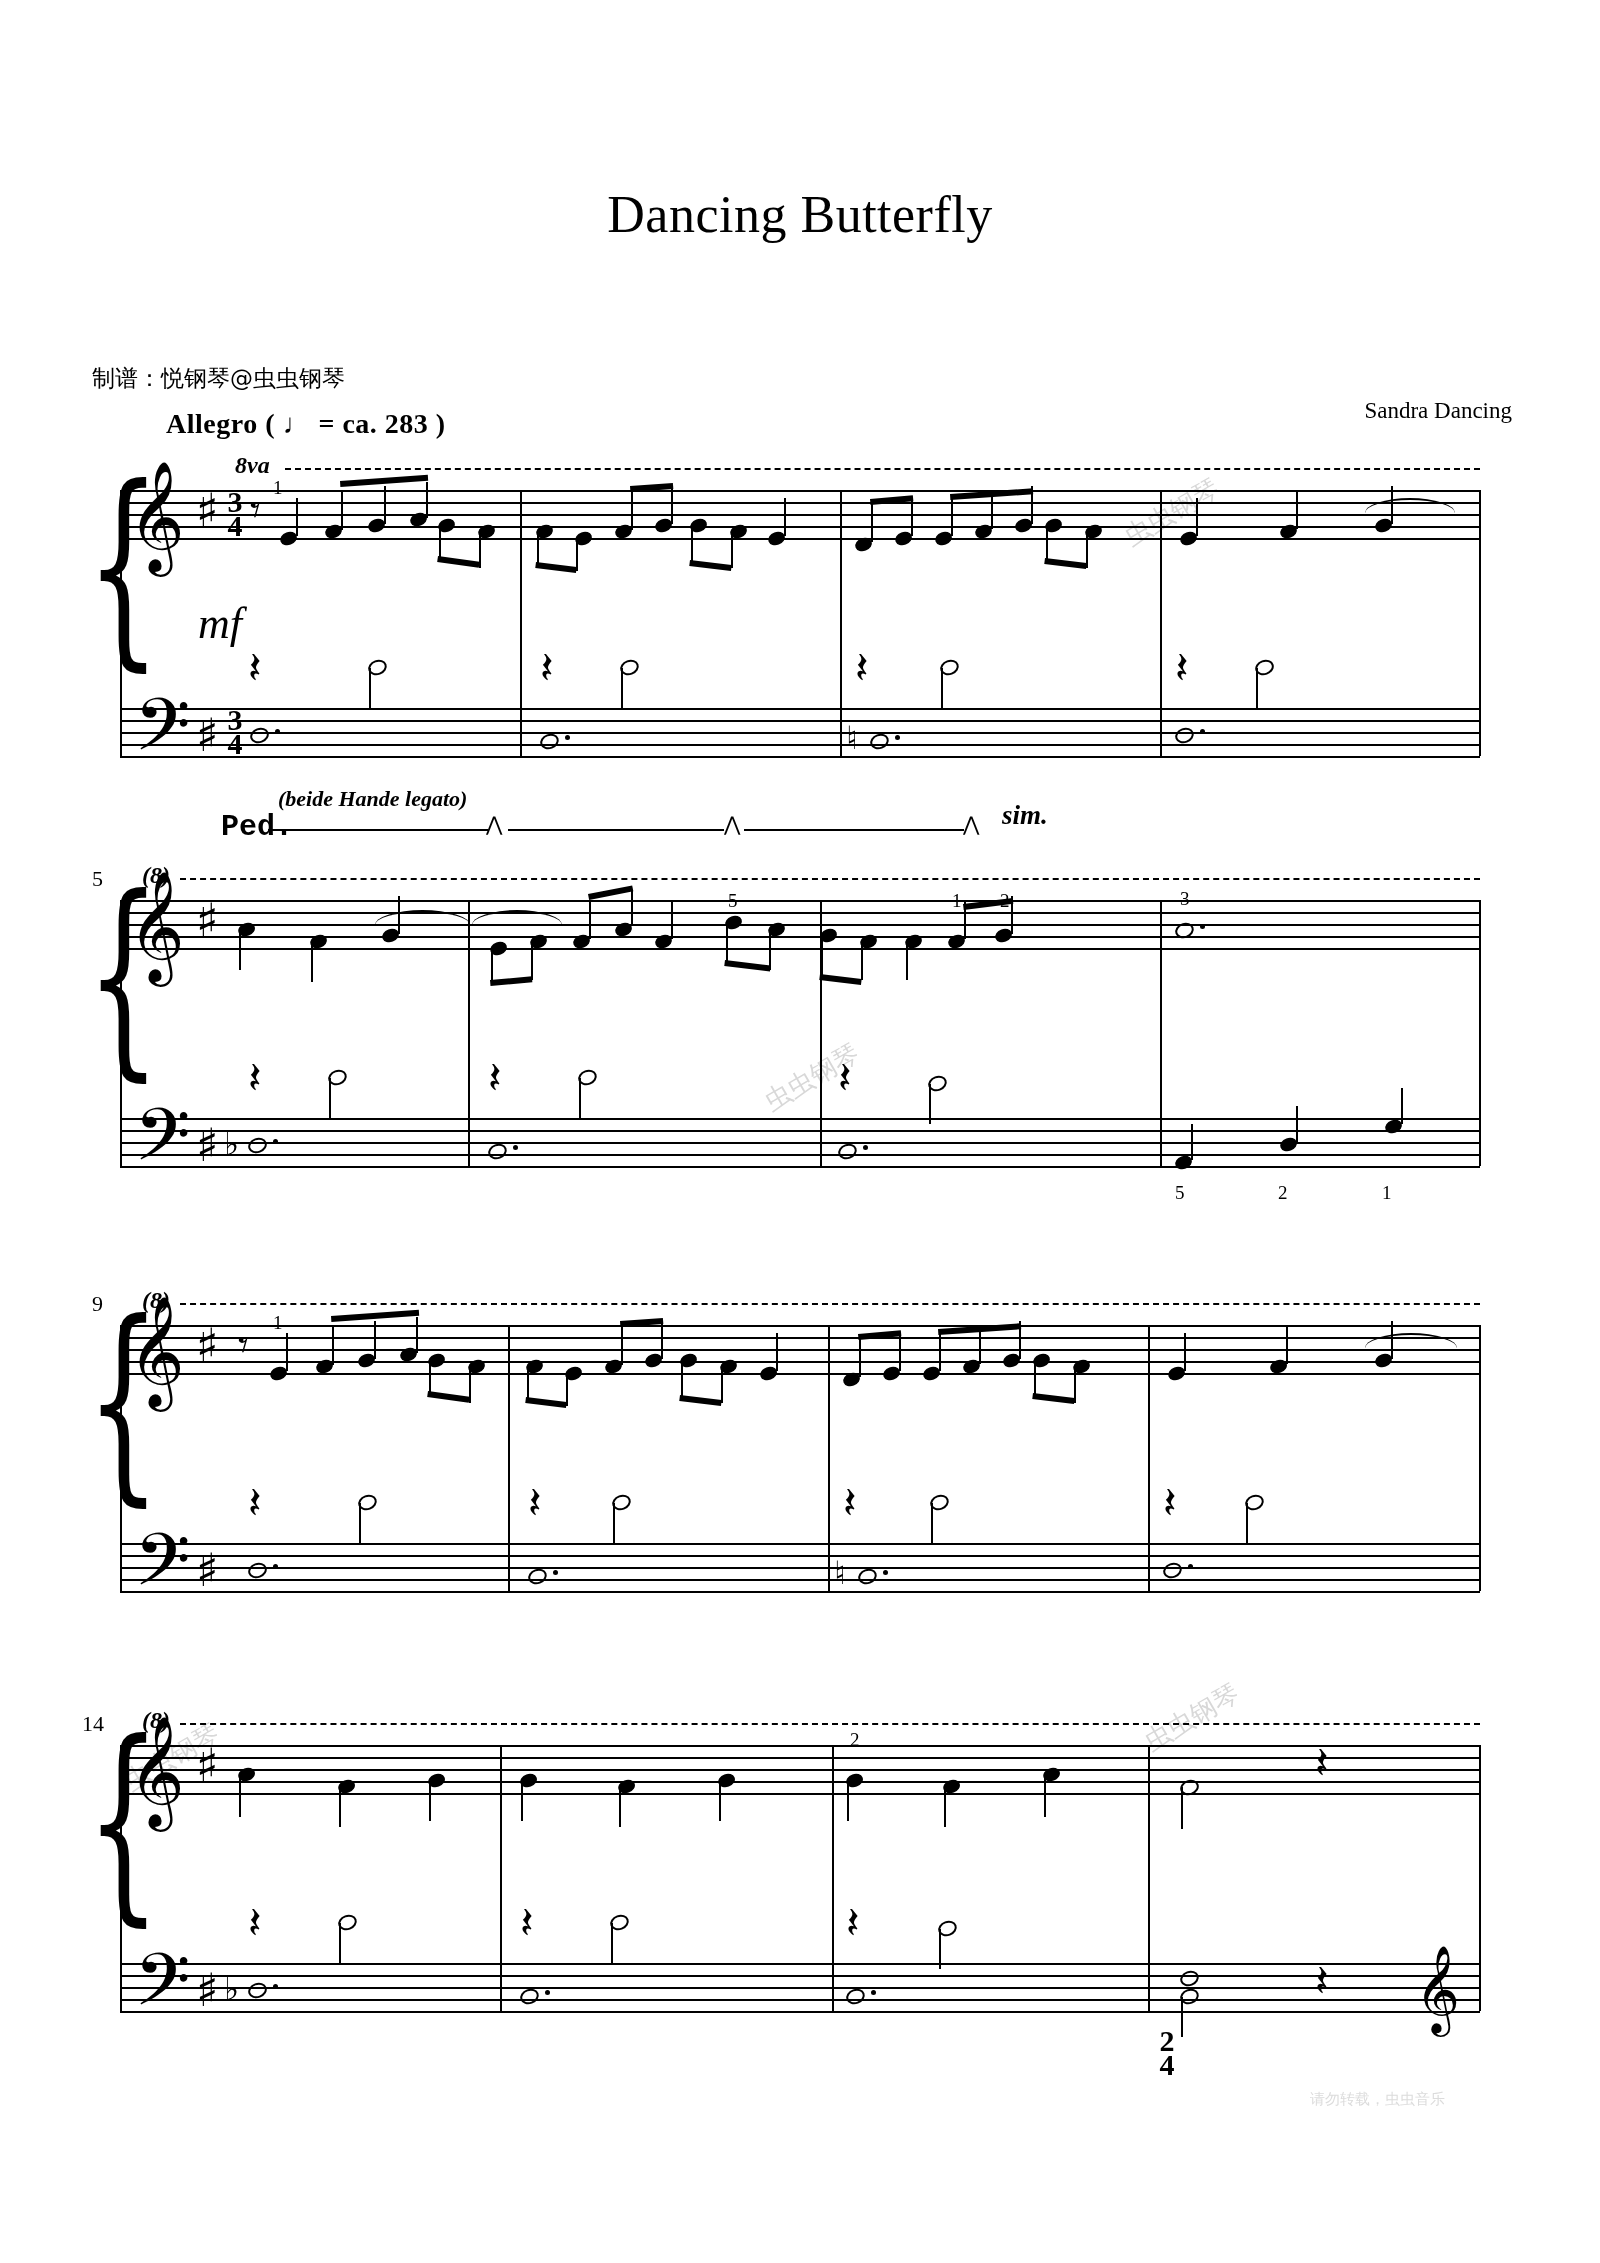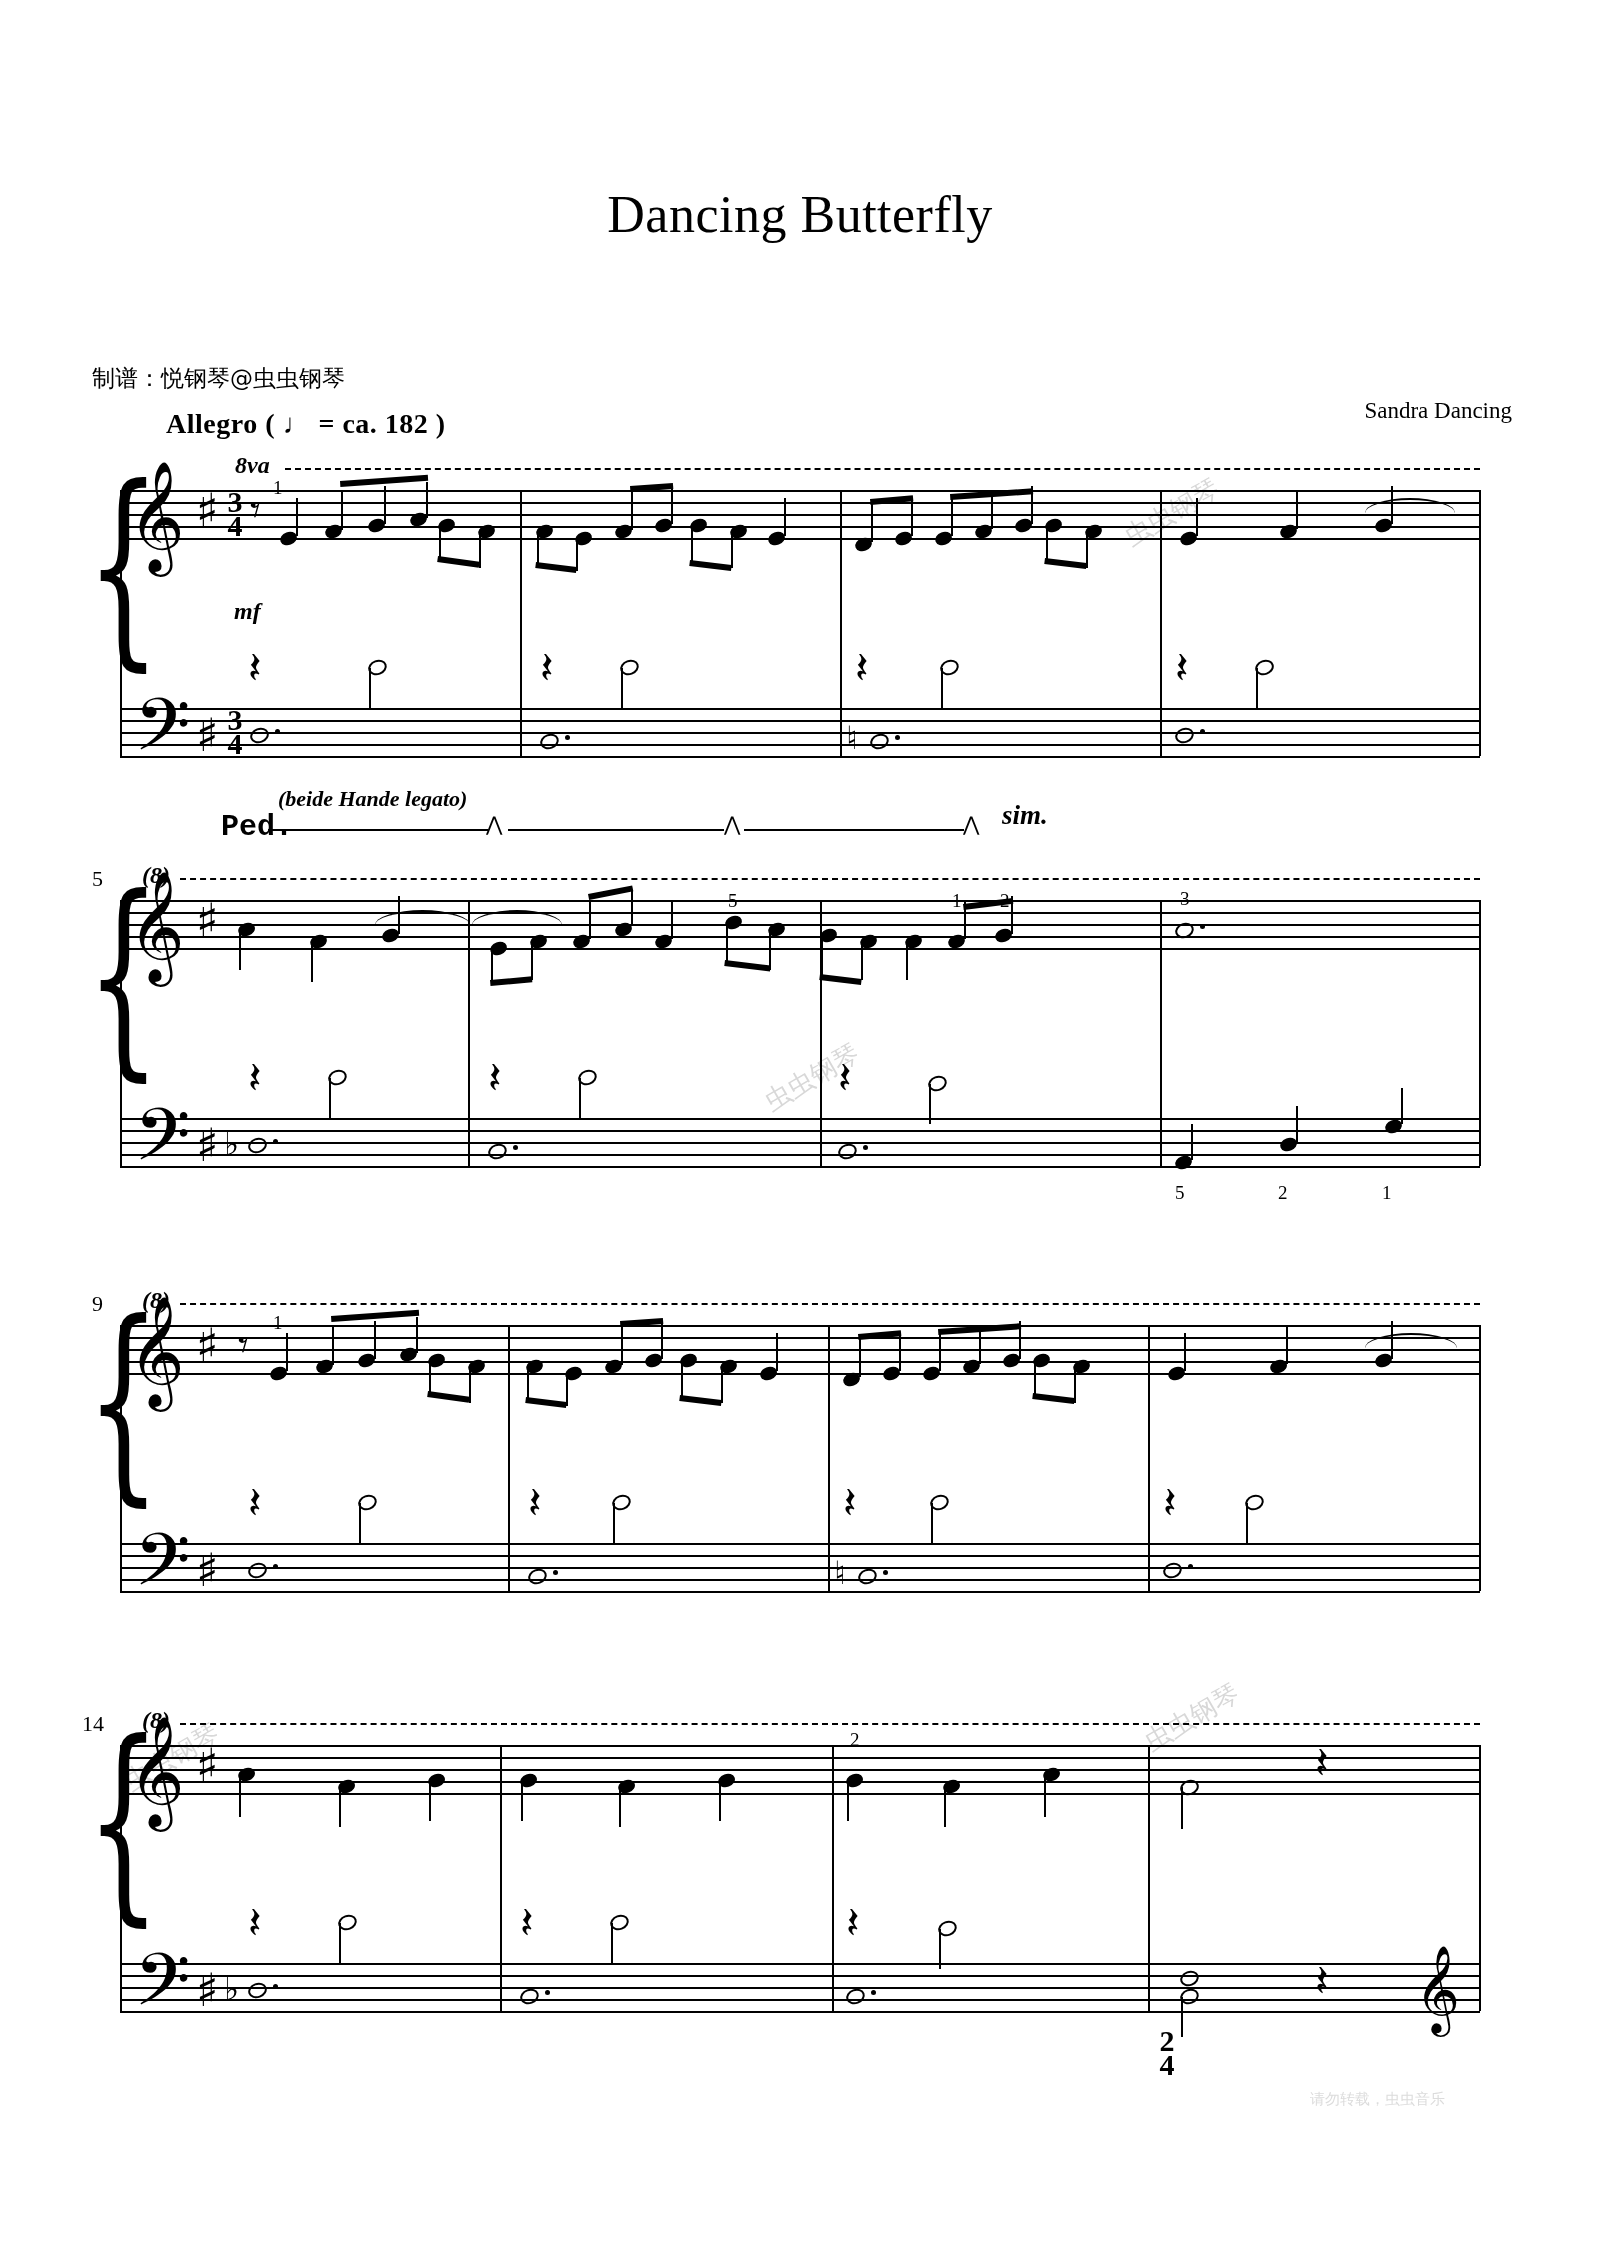--- a/index.html
+++ b/index.html
@@ -138,25 +138,24 @@
     line-height: 28px;
     width: 26px;
   }
   .measure-num {
     position: absolute;
     font-size: 22px;
     font-family: "Liberation Serif", serif;
   }
   .dyn {
     position: absolute;
-    font-size: 24px;
+    font-size: 44px;
     font-style: italic;
-    font-weight: bold;
-    font-family: "Liberation Serif", serif;
-    margin-left: 36px;
+    font-weight: normal;
+    font-family: "Liberation Serif", serif;
   }
   .ottava {
     position: absolute;
     font-size: 24px;
     font-style: italic;
     font-family: "Liberation Serif", serif;
     font-weight: bold;
   }
   .ottava-line {
     position: absolute;
@@ -285,21 +284,21 @@
 </style>
 </head>
 <body>
 
 <div class="page">
 
   <div class="title">Dancing Butterfly</div>
   <div class="credit-left">制谱：悦钢琴@虫虫钢琴</div>
   <div class="credit-right">Sandra Dancing</div>
   <div class="tempo">
-    <span>Allegro ( </span><span class="note-glyph">♩</span><span> =  ca. 182 )</span>
+    <span>Allegro ( </span><span class="note-glyph">♩</span><span> =  ca. 283 )</span>
   </div>
 
   <div class="wm" style="left:1120px; top:495px;">虫虫钢琴</div>
   <div class="wm" style="left:760px; top:1060px;">虫虫钢琴</div>
   <div class="wm" style="left:1140px; top:1700px;">虫虫钢琴</div>
   <div class="wm" style="left:120px; top:1740px;">虫虫钢琴</div>
   <div class="wm-small" style="left:1310px; top:2090px;">请勿转载，虫虫音乐</div>
 
   <div class="system" style="top:490px; height:330px;">
 

